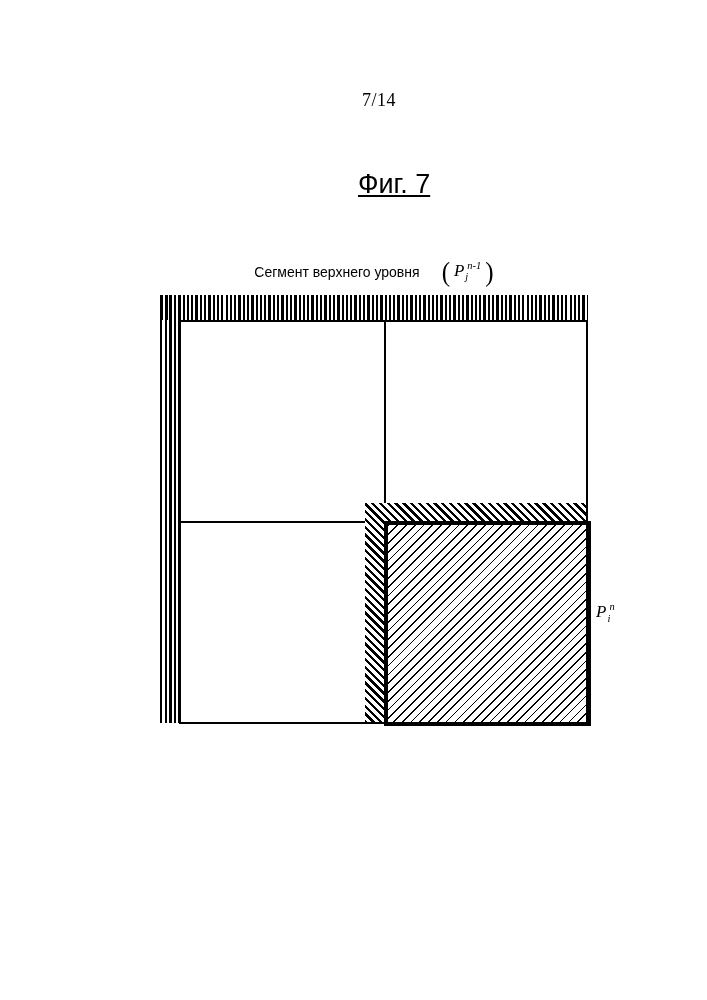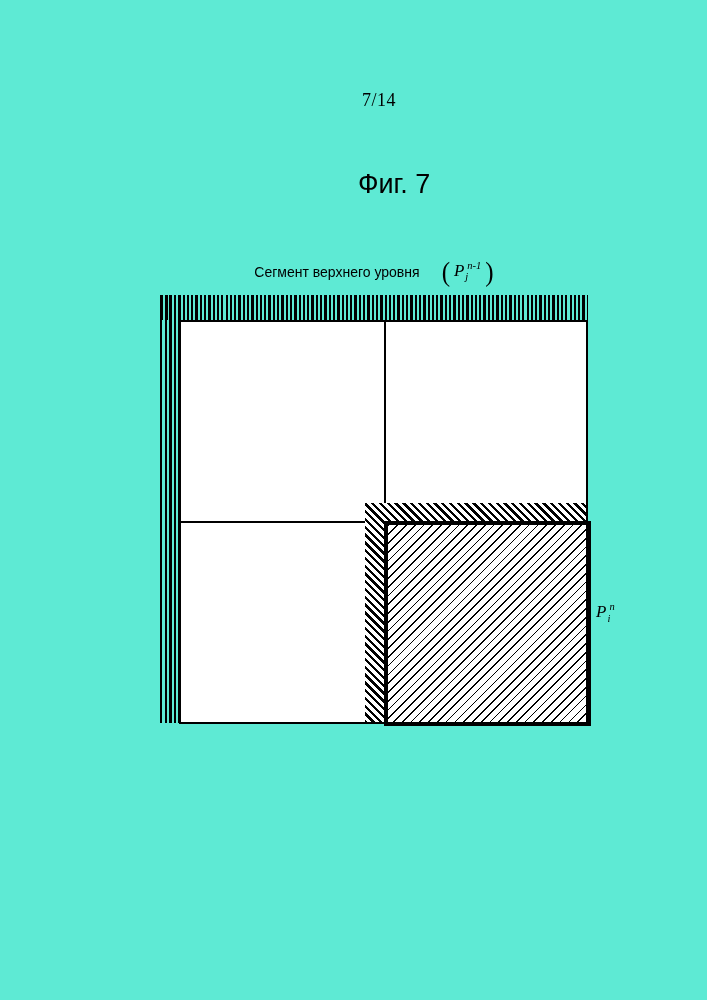--- a/index.html
+++ b/index.html
@@ -1,39 +1,40 @@
 <!DOCTYPE html>
 <html><head>
 <meta charset="utf-8">
 <style>
   html, body { margin: 0; padding: 0; background: #e8e8e8; }
   .page {
     position: relative;
     width: 707px;
     height: 1000px;
     margin: 0 auto;
-    background: #5eead4;
+    background: #ffffff;
     overflow: hidden;
     font-family: "Liberation Sans", sans-serif;
     color: #000;
   }
   .page-number {
     position: absolute;
     left: 362px;
     top: 90px;
     font-family: "Liberation Serif", serif;
     font-size: 18px;
     letter-spacing: 0.5px;
   }
   .fig-title {
     position: absolute;
     left: 358px;
     top: 169px;
     font-family: "Liberation Sans", sans-serif;
     font-size: 27px;
+    text-decoration: underline;
   }
   
   .top-label {
     position: absolute;
     left: 160px;
     top: 259px;
     width: 428px;
     display: flex;
     justify-content: center;
     align-items: center;

